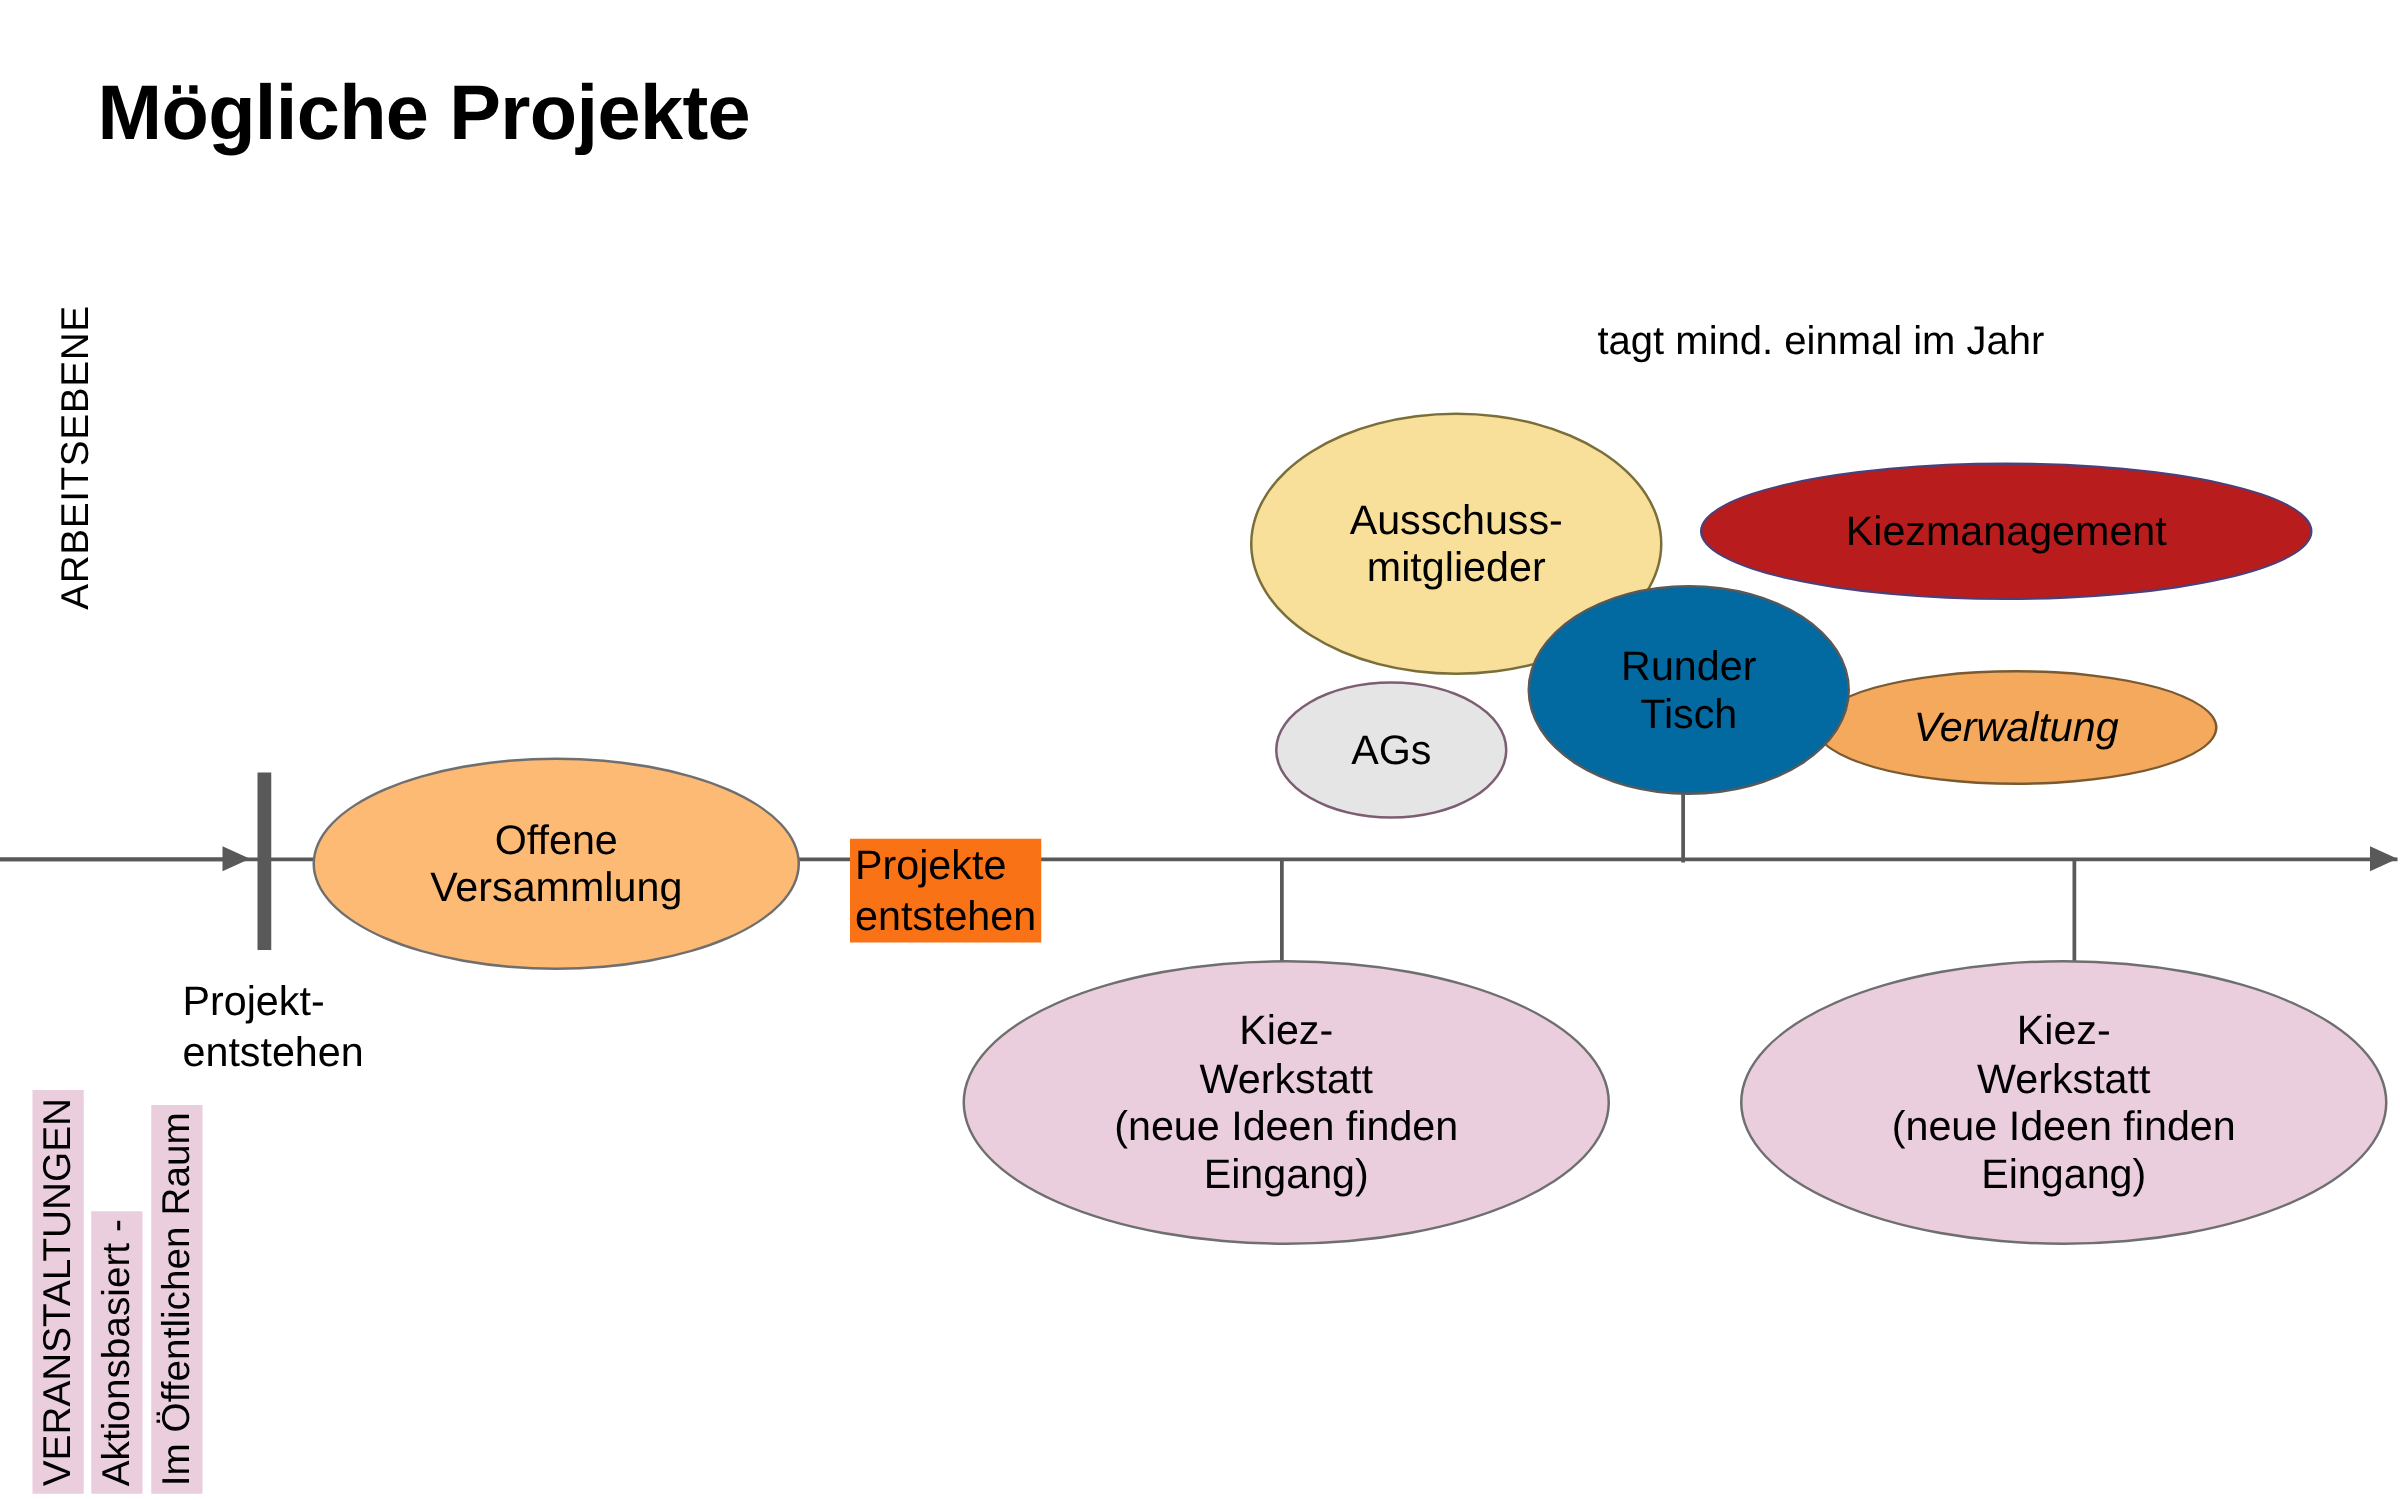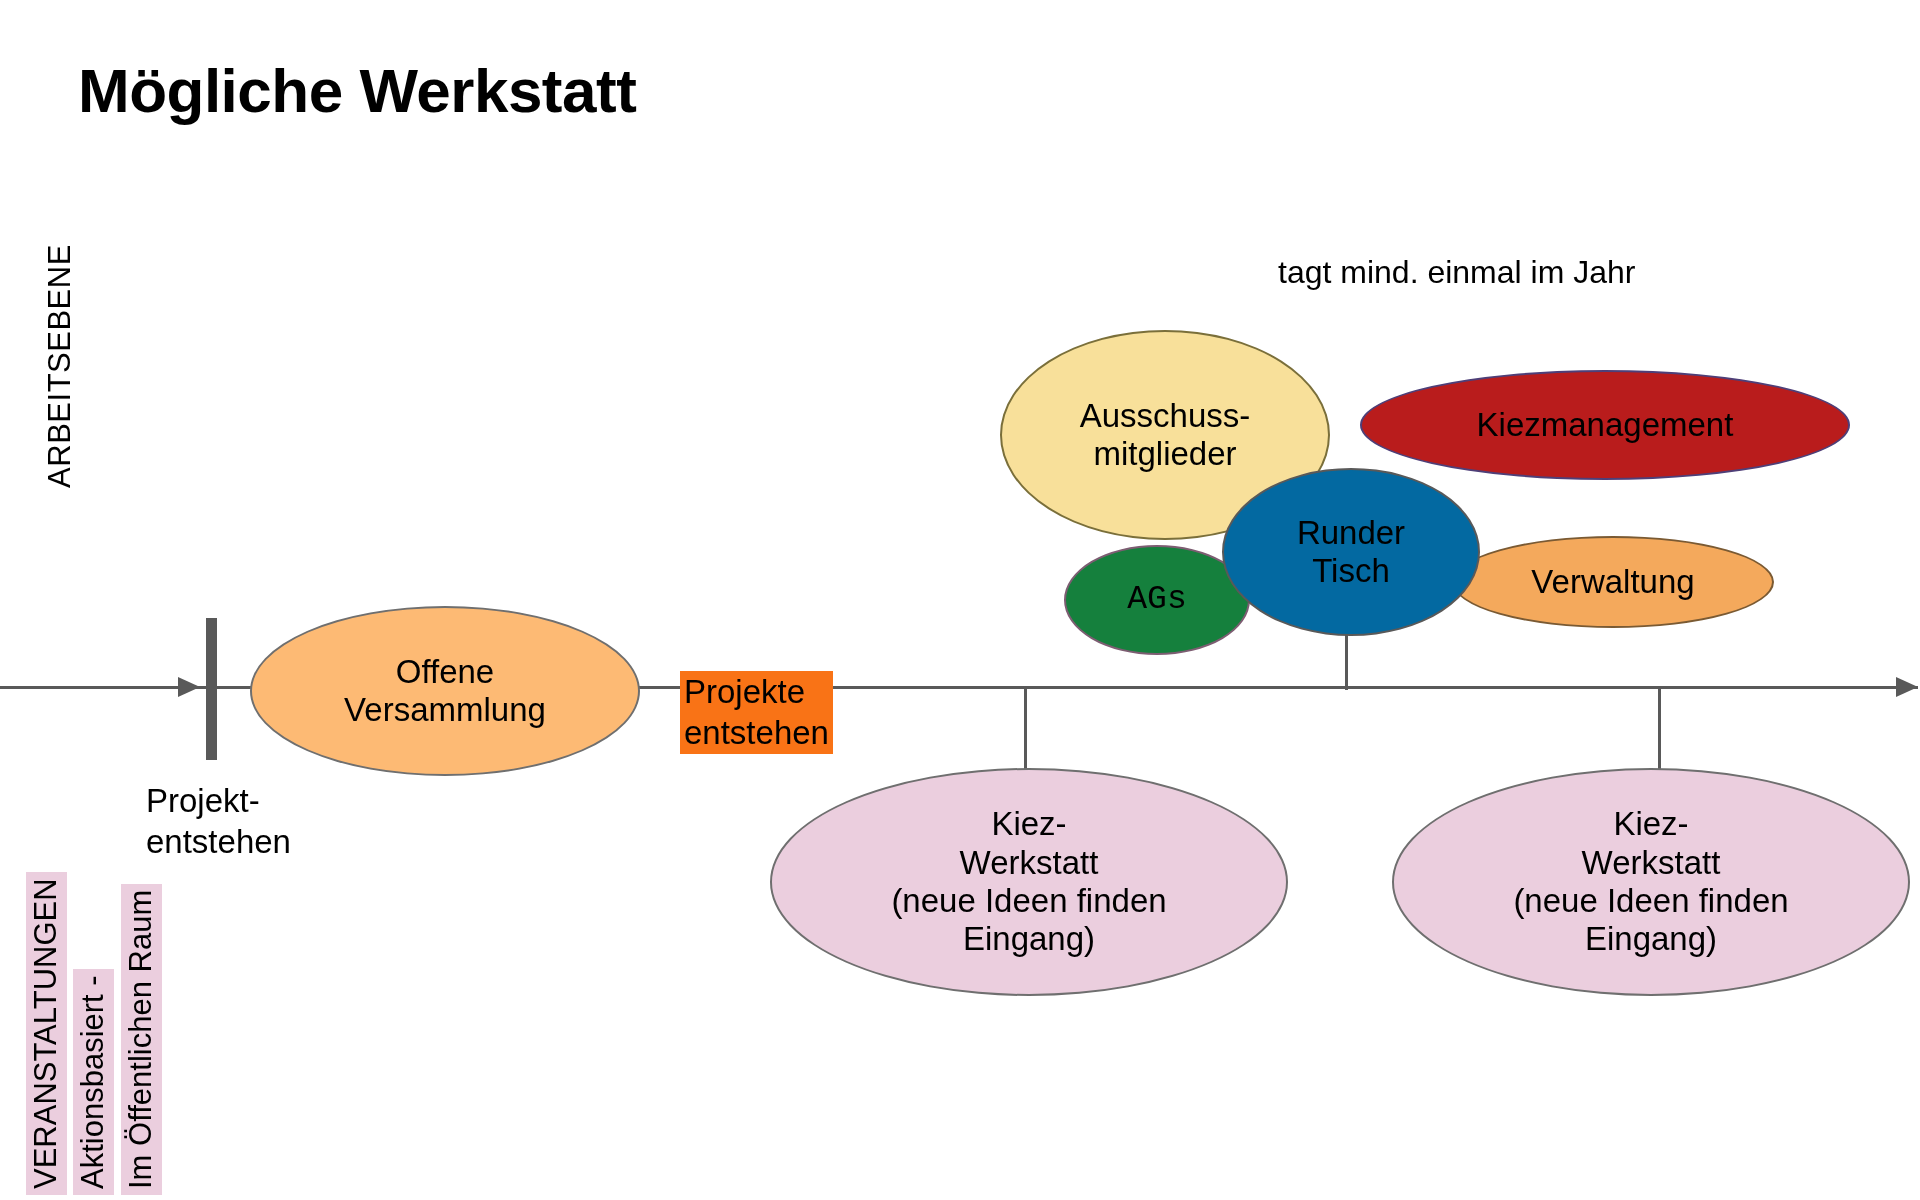--- a/index.html
+++ b/index.html
@@ -146,26 +146,26 @@
   }
   #node-kiezmanagement {
     left: 1360px; top: 370px;  width: 490px;  height: 110px;
     background: #b91c1c; border-color: #4e3f78; z-index: 2;
   }
   #node-runder-tisch {
     left: 1222px; top: 468px;  width: 258px;  height: 168px;
     background: #0369a1; border-color: #595959; z-index: 5;
   }
   #node-ags {
-    left: 1064px; top: 545px;  width: 186px;  height: 110px;
-    background: #15803d; border-color: #7d5d72; z-index: 4; font-family: Liberation Mono, monospace;
+    left: 1020px; top: 545px;  width: 186px;  height: 110px;
+    background: #e5e5e5; border-color: #7d5d72; z-index: 4;
   }
   #node-verwaltung {
     left: 1452px; top: 536px;  width: 322px;  height: 92px;
-    background: #F4A95C; border-color: #7a5a33; z-index: 4;
+    background: #F4A95C; border-color: #7a5a33; z-index: 4; font-style: italic;
   }
   #node-kiezwerkstatt-1 {
     left: 770px;  top: 768px;  width: 518px;  height: 228px;
     background: #EBCEDE; border-color: #6f6f6f;
   }
   #node-kiezwerkstatt-2 {
     left: 1392px; top: 768px;  width: 518px;  height: 228px;
     background: #EBCEDE; border-color: #6f6f6f;
   }
 
@@ -190,21 +190,21 @@
   }
   #annot-projektabschluss {
     left: 146px; top: 780px; font-size: 33px;
   }
 </style>
 </head>
 <body>
 
 <div id="stage">
 
-  <div id="page-title">Mögliche Werkstatt</div>
+  <div id="page-title">Mögliche Projekte</div>
 
   <div id="axis-label-arbeitsebene">ARBEITSEBENE</div>
 
   <div class="pink-vlabel" id="vlabel-veranstaltungen">VERANSTALTUNGEN</div>
   <div class="pink-vlabel" id="vlabel-aktionsbasiert">Aktionsbasiert -</div>
   <div class="pink-vlabel" id="vlabel-oeffentlich">Im Öffentlichen Raum</div>
 
   <div id="timeline-lead-arrow"></div>
   <div id="timeline-lead-arrowhead"></div>
   <div id="timeline-axis"></div>

